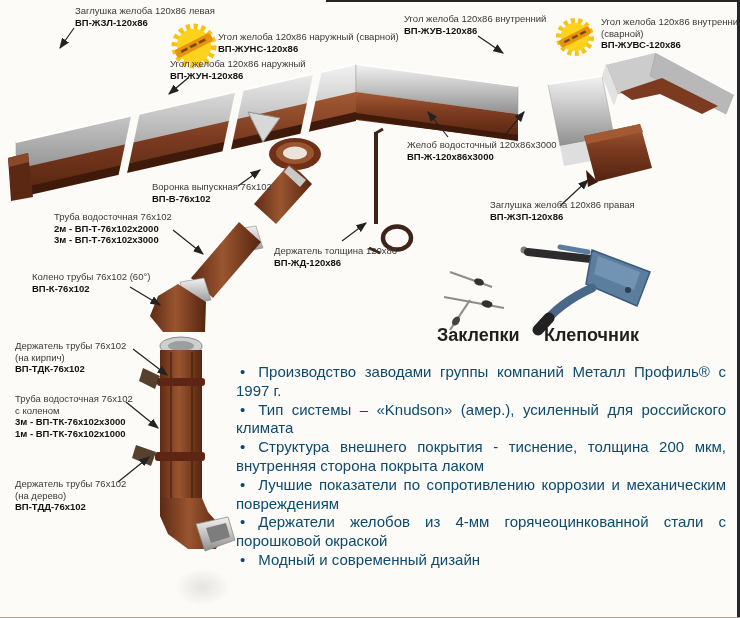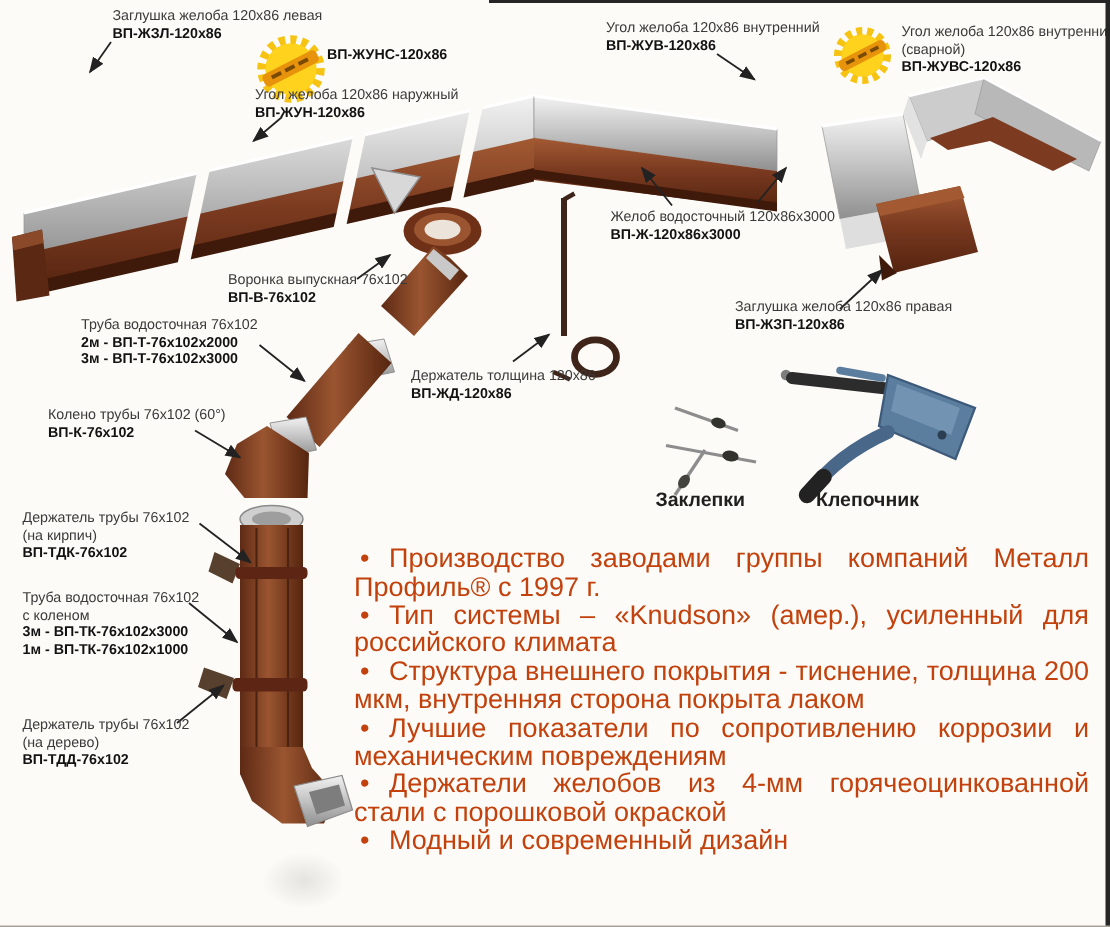--- a/index.html
+++ b/index.html
@@ -2,23 +2,23 @@
 <html><head>
 <meta charset="utf-8">
 <style>
   html,body{margin:0;padding:0;}
   body{width:740px;height:618px;position:relative;background:#fcfbf7;overflow:hidden;
        font-family:"Liberation Sans",sans-serif;}
   .stage{position:absolute;inset:0;text-decoration:underline;}
   svg{position:absolute;left:0;top:0;}
   .lbl{position:absolute;font-size:9.5px;line-height:11.5px;color:#3a3a3a;white-space:nowrap;}
   .lbl .code{font-weight:bold;color:#121212;}
-  .tool-lbl{position:absolute;font-size:13px;font-weight:bold;color:#1f1f1f;white-space:nowrap;}
-  .features{position:absolute;left:236px;top:363px;width:490px;font-size:18px;line-height:18.8px;
-            color:#c2410c;text-align:justify;}
+  .tool-lbl{position:absolute;font-size:18px;font-weight:bold;color:#1f1f1f;white-space:nowrap;}
+  .features{position:absolute;left:236px;top:363px;width:490px;font-size:15px;line-height:18.8px;
+            color:#0c4a6e;text-align:justify;}
   .feat{text-indent:4px;}
   .feat .b{padding-right:13px;}
   .edge{position:absolute;background:#262626;}
   .edge-top{left:326px;top:0;width:414px;height:2px;}
   .edge-right{right:0;top:0;width:3px;height:618px;}
   .edge-bottom{left:0;bottom:0;width:740px;height:1px;background:#a9a298;}
   .smudge{position:absolute;left:175px;top:568px;width:55px;height:38px;border-radius:50%;
           background:radial-gradient(closest-side,rgba(120,120,120,.18),rgba(120,120,120,0));}
 </style>
 </head>
@@ -189,20 +189,21 @@
     <line x1="118" y1="482" x2="149" y2="457" marker-end="url(#ah)"></line>
   </g>
 </svg>
 
 <div class="lbl" style="left:75px;top:5px">
   <div>Заглушка желоба 120x86 левая</div>
   <div class="code">ВП-ЖЗЛ-120x86</div>
 </div>
 
 <div class="lbl" style="left:218px;top:31px">
+  <div>Угол желоба 120x86 наружный (сварной)</div>
   <div class="code">ВП-ЖУНС-120x86</div>
 </div>
 
 <div class="lbl" style="left:170px;top:58px">
   <div>Угол желоба 120x86 наружный</div>
   <div class="code">ВП-ЖУН-120x86</div>
 </div>
 
 <div class="lbl" style="left:404px;top:13px">
   <div>Угол желоба 120x86 внутренний</div>

